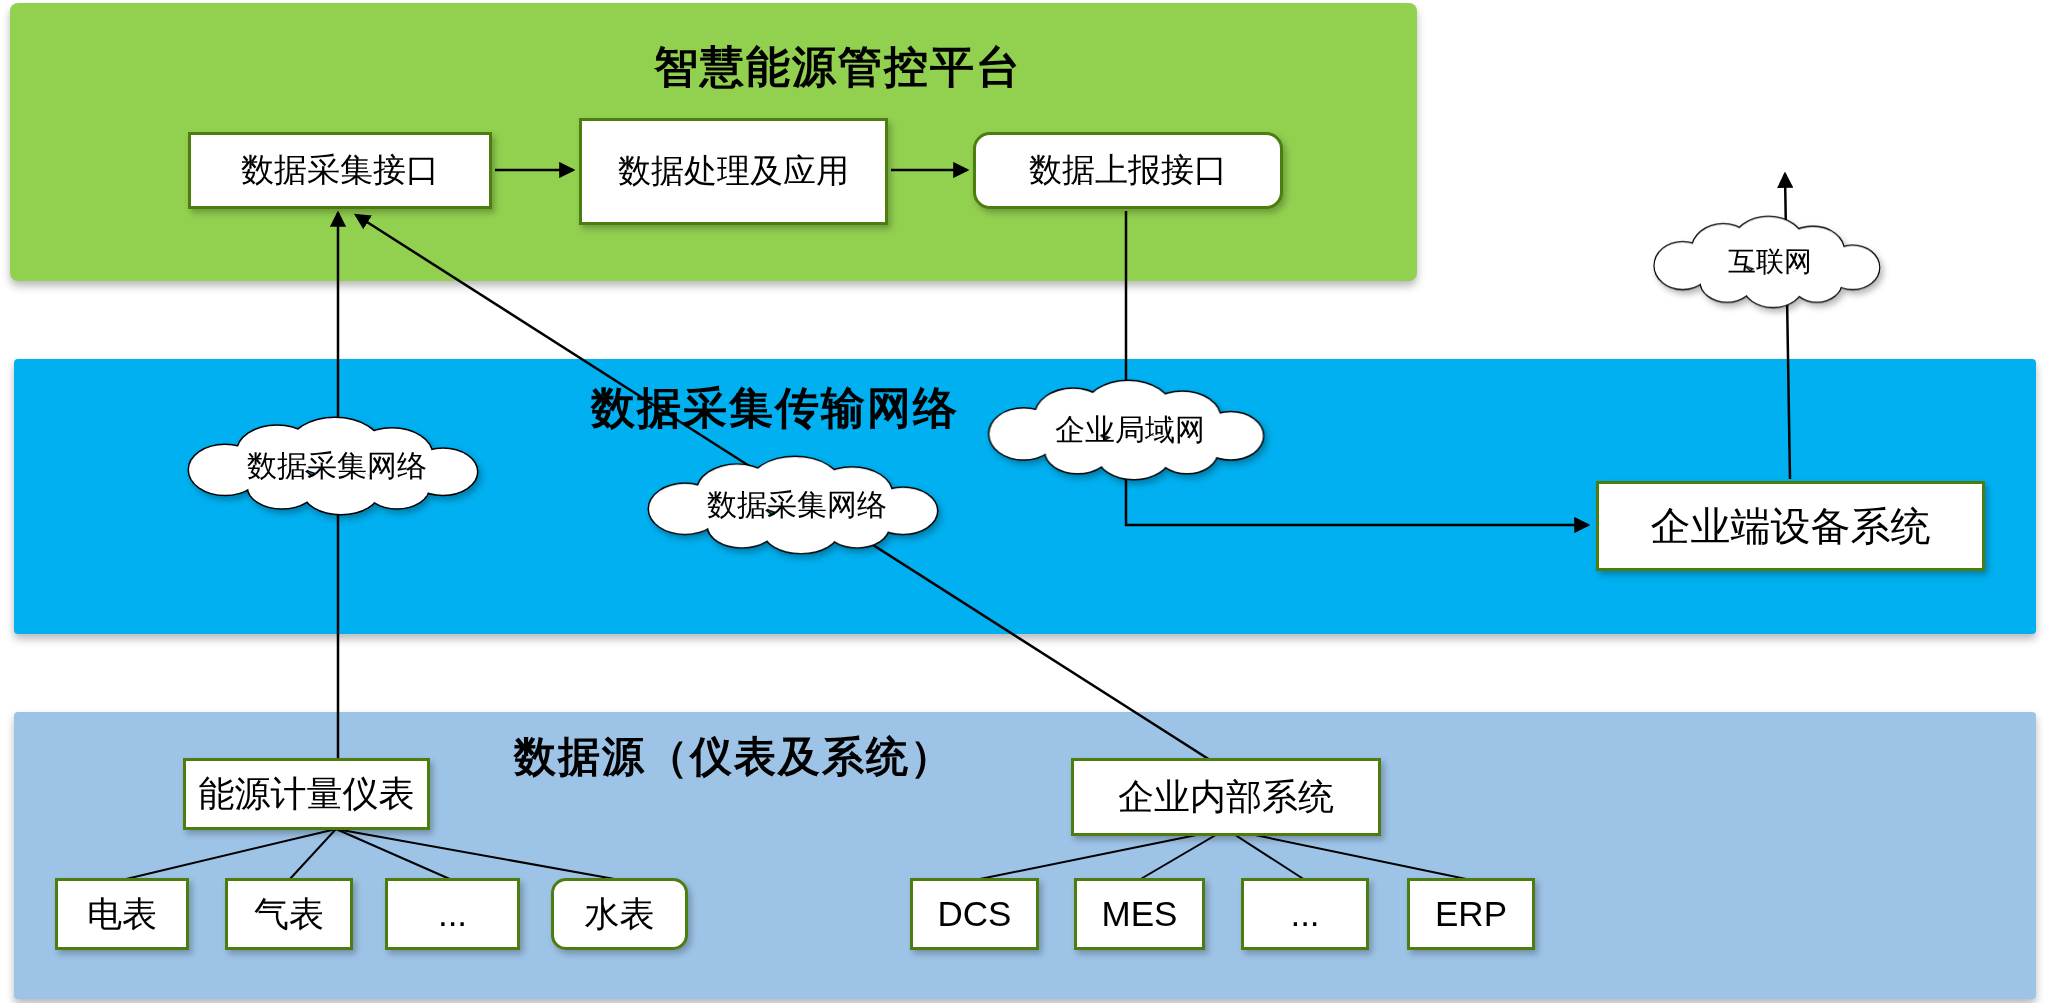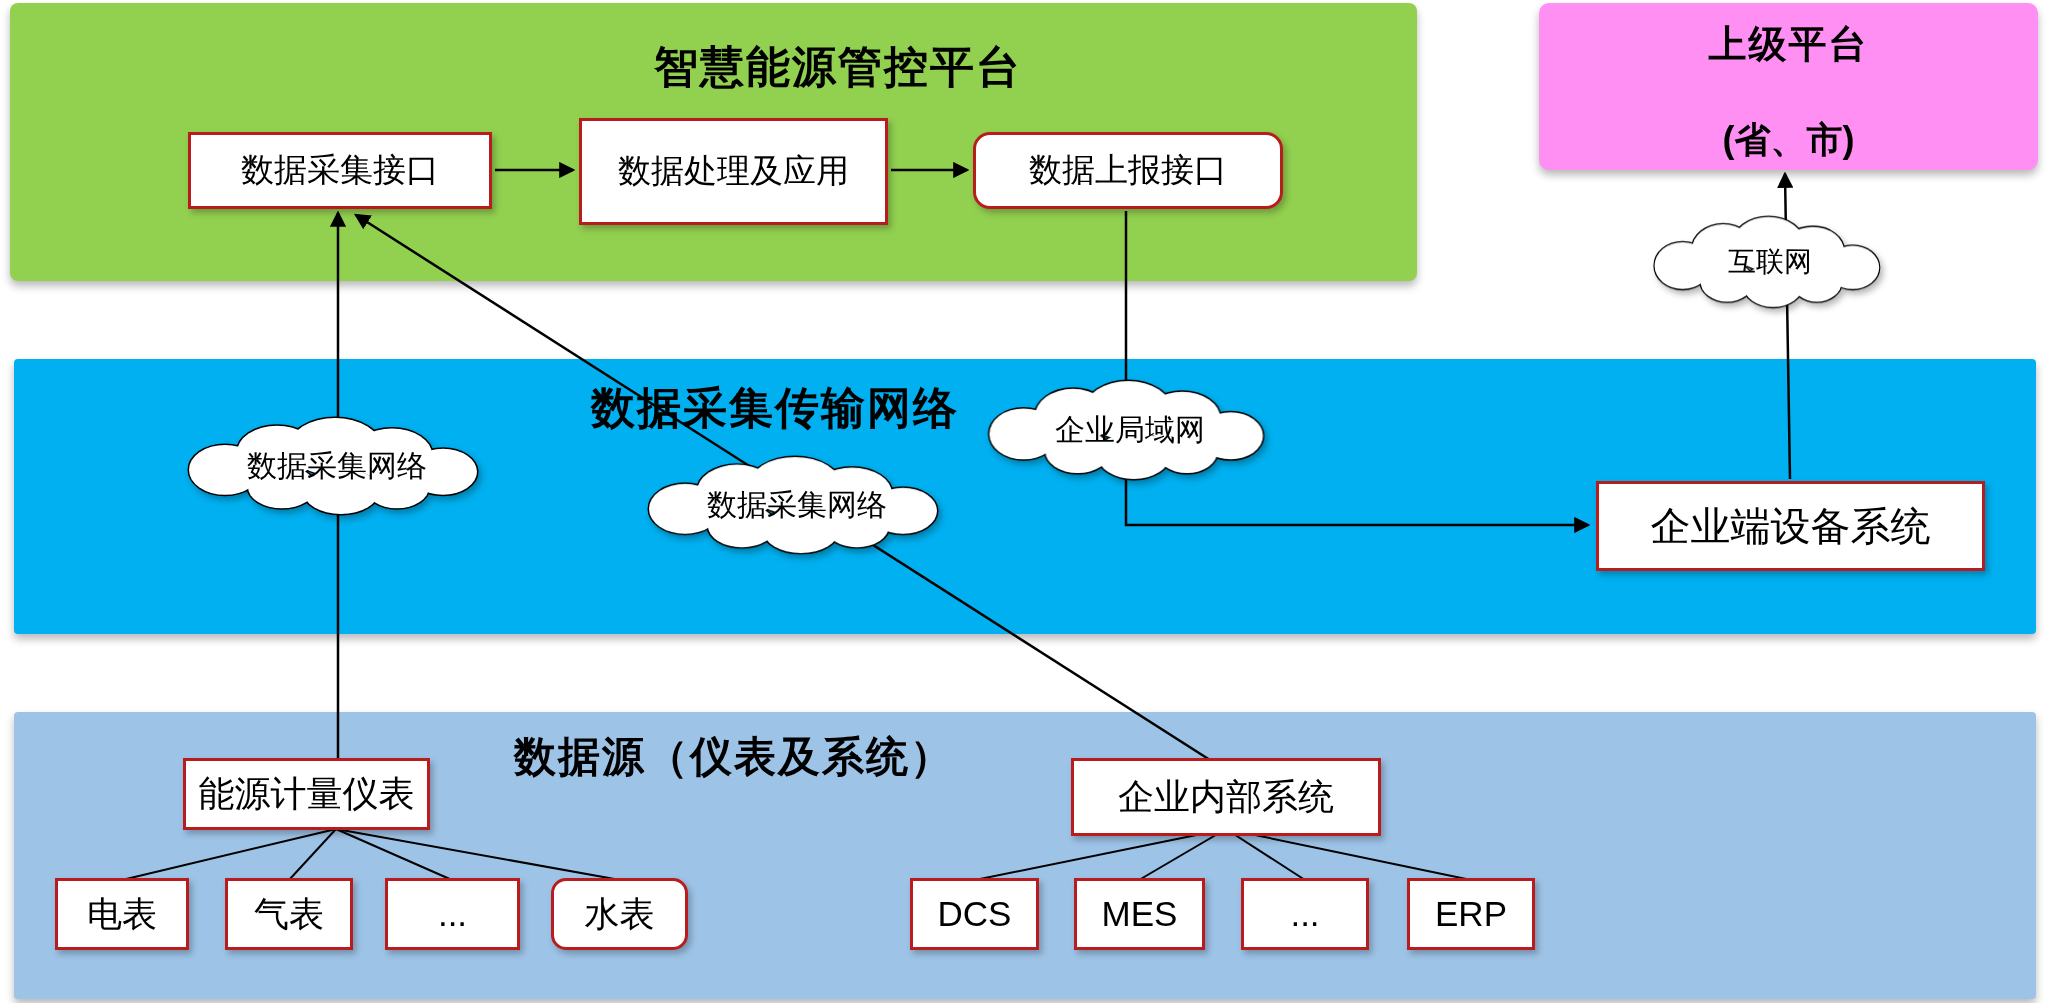--- a/index.html
+++ b/index.html
@@ -18,21 +18,21 @@
 
   .band-title { position:absolute; z-index:3; transform:translateX(-50%);
                 font-weight:700; color:#000; white-space:nowrap; letter-spacing:2px; }
   #title-platform { left:790px; top:38px;  font-size:44px;margin-left:48px; }
   #title-network  { left:775px; top:379px; font-size:44px; }
   #title-source   { left:734px; top:729px; font-size:42px; }
 
   .upper-title { font-size:38px; font-weight:700; letter-spacing:2px; color:#000; }
   .upper-sub   { font-size:36px; font-weight:700; color:#000; }
 
-  .wbox { position:absolute; z-index:3; background:#fff; border:3px solid #b91c1c;
+  .wbox { position:absolute; z-index:3; background:#fff; border:3px solid #4d7c0f;
           display:flex; align-items:center; justify-content:center;
           white-space:nowrap; color:#000;
           box-shadow:3px 4px 6px rgba(0,0,0,0.25); }
   #node-collect { left:188px; top:132px; width:304px; height:77px;  font-size:33px; }
   #node-process { left:579px; top:118px; width:309px; height:107px; font-size:33px; }
   #node-report  { left:973px; top:132px; width:310px; height:77px;  font-size:33px;border-radius:17px; }
   #device-box   { left:1596px;top:481px; width:389px; height:90px;  font-size:40px; }
   #group-meter  { left:183px; top:758px; width:247px; height:72px;  font-size:36px; }
   #group-system { left:1071px;top:758px; width:310px; height:78px;  font-size:36px; }
 
@@ -53,24 +53,20 @@
   #cloud-label-3 { left:1130px; top:430px; }
   #cloud-label-4 { left:1770px; top:262px; font-size:28px; }
 </style>
 </head>
 <body>
 
 <div class="canvas">
 
   <div class="band" id="band-platform" style="background-color: rgb(146, 208, 80);"></div>
 
-  <div class="band" id="band-upper" style="background-color: rgb(255, 143, 242);">
-    <div class="upper-title">上级平台</div>
-    <div class="upper-sub">(省、市)</div>
-  </div>
 
   <div class="band" id="band-network" style="background-color: rgb(0, 176, 240);"></div>
 
   <div class="band" id="band-source" style="background-color: rgb(157, 195, 230);"></div>
 
   <svg class="overlay" width="2048" height="1003" viewBox="0 0 2048 1003">
     <defs>
       <marker id="arrow" viewBox="0 0 10 10" refX="8.5" refY="5" markerWidth="6.5" markerHeight="6.5" orient="auto">
         <path d="M0,0 L10,5 L0,10 z" fill="#000"></path>
       </marker>

